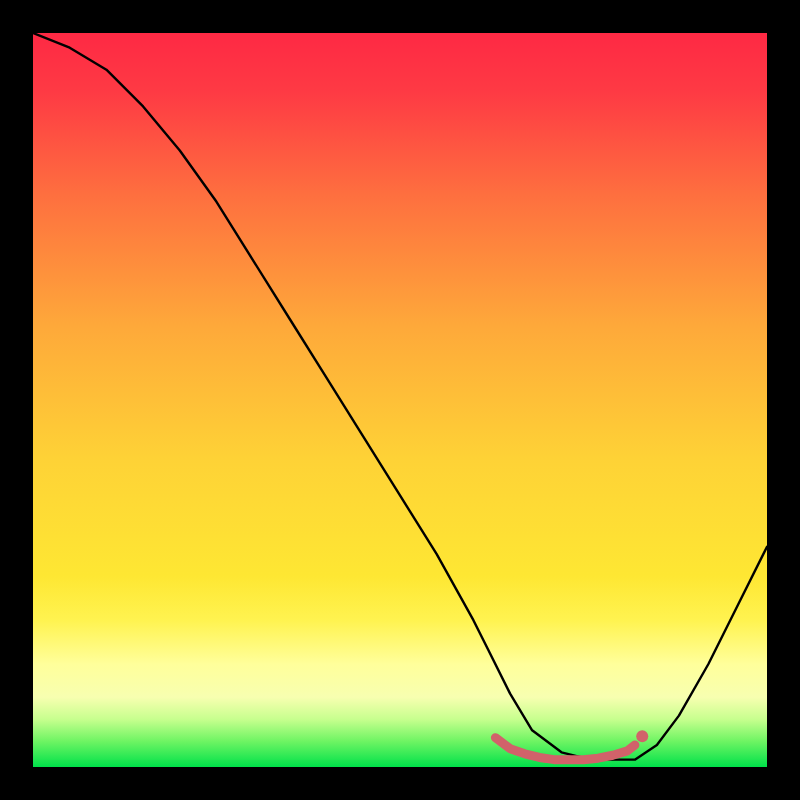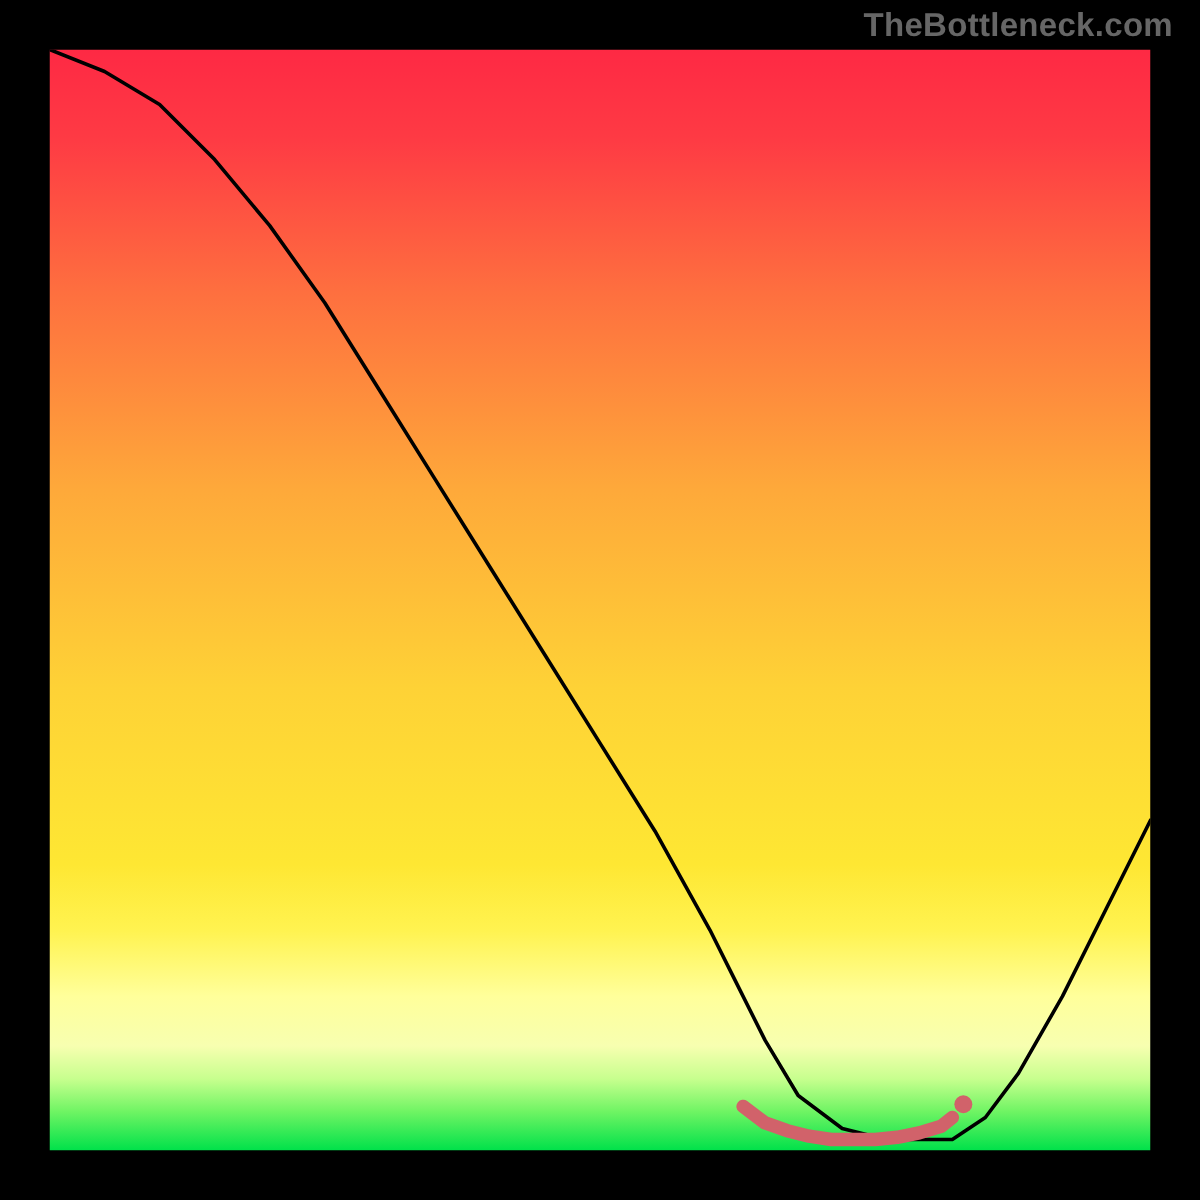--- a/index.html
+++ b/index.html
@@ -34,21 +34,20 @@
     height: 734px;
   }
   svg {
     display: block;
   }
 </style>
 </head>
 <body>
 
 <div class="container">
-  <div class="watermark">TheBottleneck.com</div>
 
   <div class="plot-area">
     <svg id="chart-svg" width="734" height="734" viewBox="0 0 734 734">
       <defs>
         <linearGradient id="bg-grad" x1="0" y1="0" x2="0" y2="1">
           <stop offset="0" stop-color="#fe2944"></stop>
           <stop offset="0.08" stop-color="#fe3a44"></stop>
           <stop offset="0.22" stop-color="#fe6f3f"></stop>
           <stop offset="0.40" stop-color="#fea93a"></stop>
           <stop offset="0.58" stop-color="#fed236"></stop>

